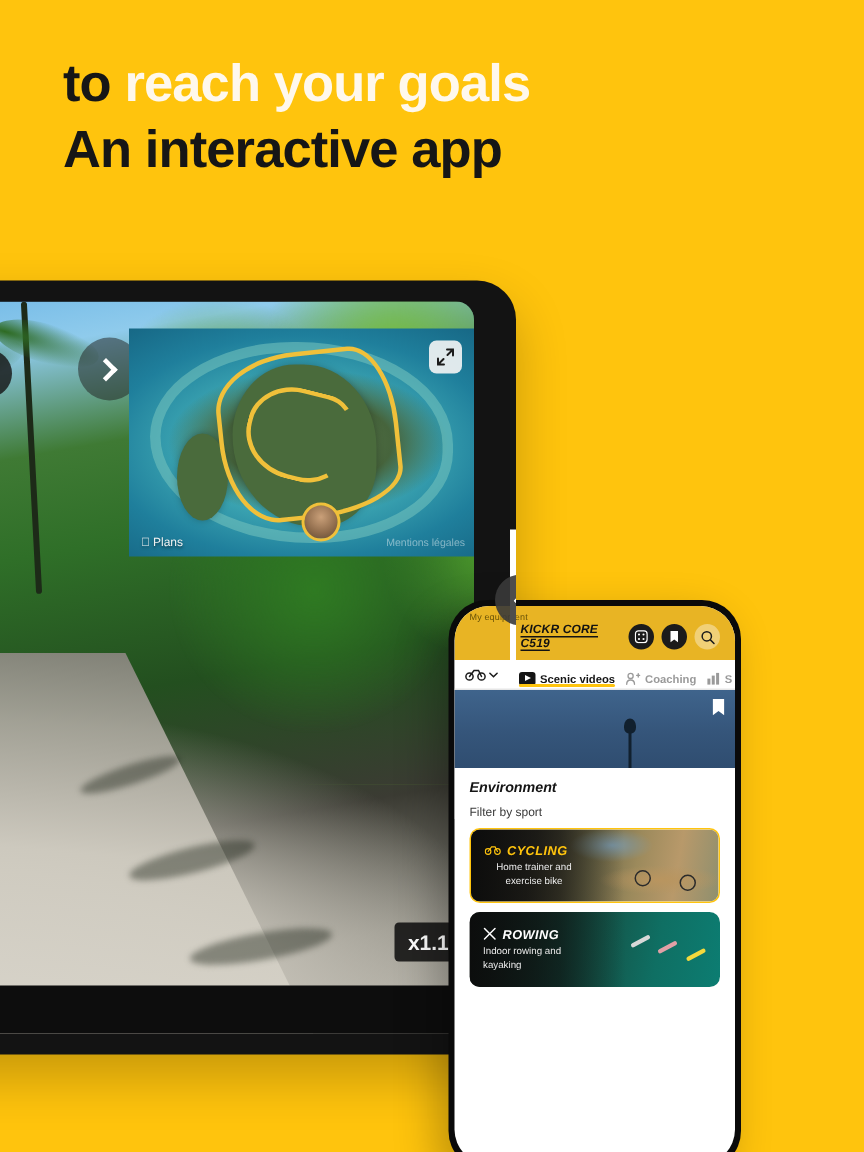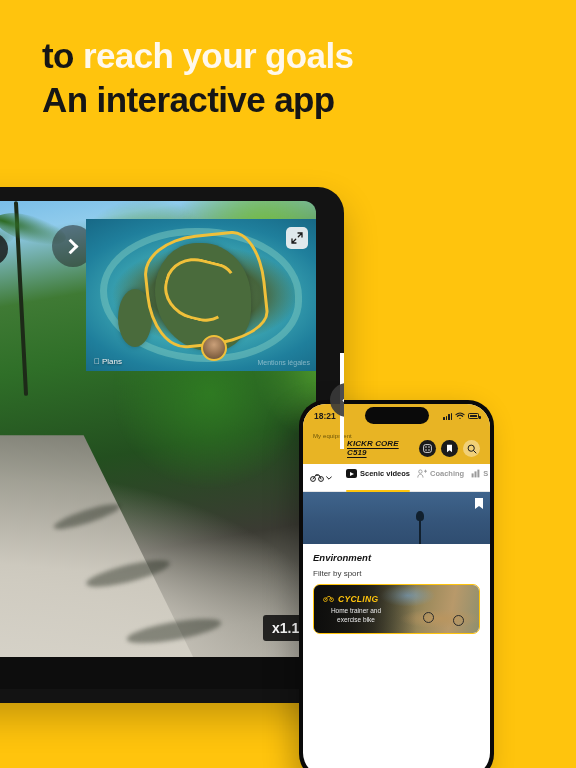--- a/index.html
+++ b/index.html
@@ -208,21 +208,21 @@
   .hb.ghost { background:rgba(255,255,255,.38); color:#1b1b1b; }
 
   .ph-tabs {
     background:#fff; display:flex; align-items:center; gap:7px;
     padding:5px 7px 0; border-bottom:1px solid #e6e6e6;
     font-size:7.5px; white-space:nowrap;
   }
   .tab-sport { display:flex; align-items:center; gap:2px; padding-bottom:5px; color:#1b1b1b; }
   .tab-div { width:1px; height:12px; background:#dcdcdc; }
   .tab-item {
-    display:flex; align-items:center; gap:3px; padding-bottom:13px;
+    display:flex; align-items:center; gap:3px; padding-bottom:0;
     color:#9a9a9a; font-weight:600; position:relative;
   }
   .tab-item.active { color:#151515; }
   .tab-item.active::after {
     content:""; position:absolute; left:0; right:0; bottom:-1px;
     height:2px; background:#FFC40D; border-radius:2px;
   }
   .tab-pill {
     width:11px; height:9px; border-radius:2px; background:#141414;
     display:flex; align-items:center; justify-content:center;
@@ -350,38 +350,20 @@
 
     <div class="tab-tongue"></div>
     <div class="side-chev">
       <span class="chev l"></span>
     </div>
   </div>
 
   <div class="phone">
     <div class="phone-screen">
 
-      <div class="statusbar">
-        <span>18:21</span>
-        <div class="notch"></div>
-        <div class="sb-icons">
-          <span class="bars">
-              <i></i>
-              <i></i>
-              <i></i>
-              <i></i>
-            </span>
-          <svg width="10" height="8" viewBox="0 0 10 8" aria-hidden="true">
-            <path d="M1 2.6a6 6 0 0 1 8 0M2.4 4.3a4 4 0 0 1 5.2 0M5 6.4l.01 0" stroke="#1b1b1b" stroke-width="1.2" fill="none" stroke-linecap="round"></path>
-          </svg>
-          <span class="batt">
-              <i></i>
-            </span>
-        </div>
-      </div>
 
       <div class="ph-header">
         <div>
           <div class="eq-label">My equipment</div>
           <div class="eq-name">KICKR CORE C519</div>
         </div>
         <div class="hdr-btns">
           <div class="hb">
             <svg width="9" height="9" viewBox="0 0 9 9" aria-hidden="true">
               <rect x=".6" y=".6" width="7.8" height="7.8" rx="2" stroke="#fff" stroke-width=".8" fill="none"></rect>
@@ -467,18 +449,34 @@
                 <circle cx="11" cy="6" r="2.4" stroke="#FFC40D" stroke-width="1" fill="none"></circle>
                 <path d="M3 6 6 2h3l2 4" stroke="#FFC40D" stroke-width="1" fill="none" stroke-linecap="round"></path>
               </svg>
               <span>CYCLING</span>
             </div>
             <div class="card-desc">Home trainer and exercise bike</div>
           </div>
         </div>
 
 
+        <div class="card">
+          <div class="card-bg rowing"></div>
+          <div class="kayak" style="left:64%;top:36%;background:#d8d8d8;"></div>
+          <div class="kayak" style="left:75%;top:44%;background:#e0a0a6;"></div>
+          <div class="kayak" style="left:86%;top:54%;background:#f4d93c;"></div>
+          <div class="card-scrim"></div>
+          <div class="card-txt">
+            <div class="card-title w">
+              <svg width="9" height="9" viewBox="0 0 9 9" aria-hidden="true">
+                <path d="M1 1l7 7M8 1 1 8" stroke="#fff" stroke-width="1" stroke-linecap="round"></path>
+              </svg>
+              <span>ROWING</span>
+            </div>
+            <div class="card-desc">Indoor rowing and kayaking</div>
+          </div>
+        </div>
 
       </div>
     </div>
   </div>
 
 </div>
 
 </body></html>

